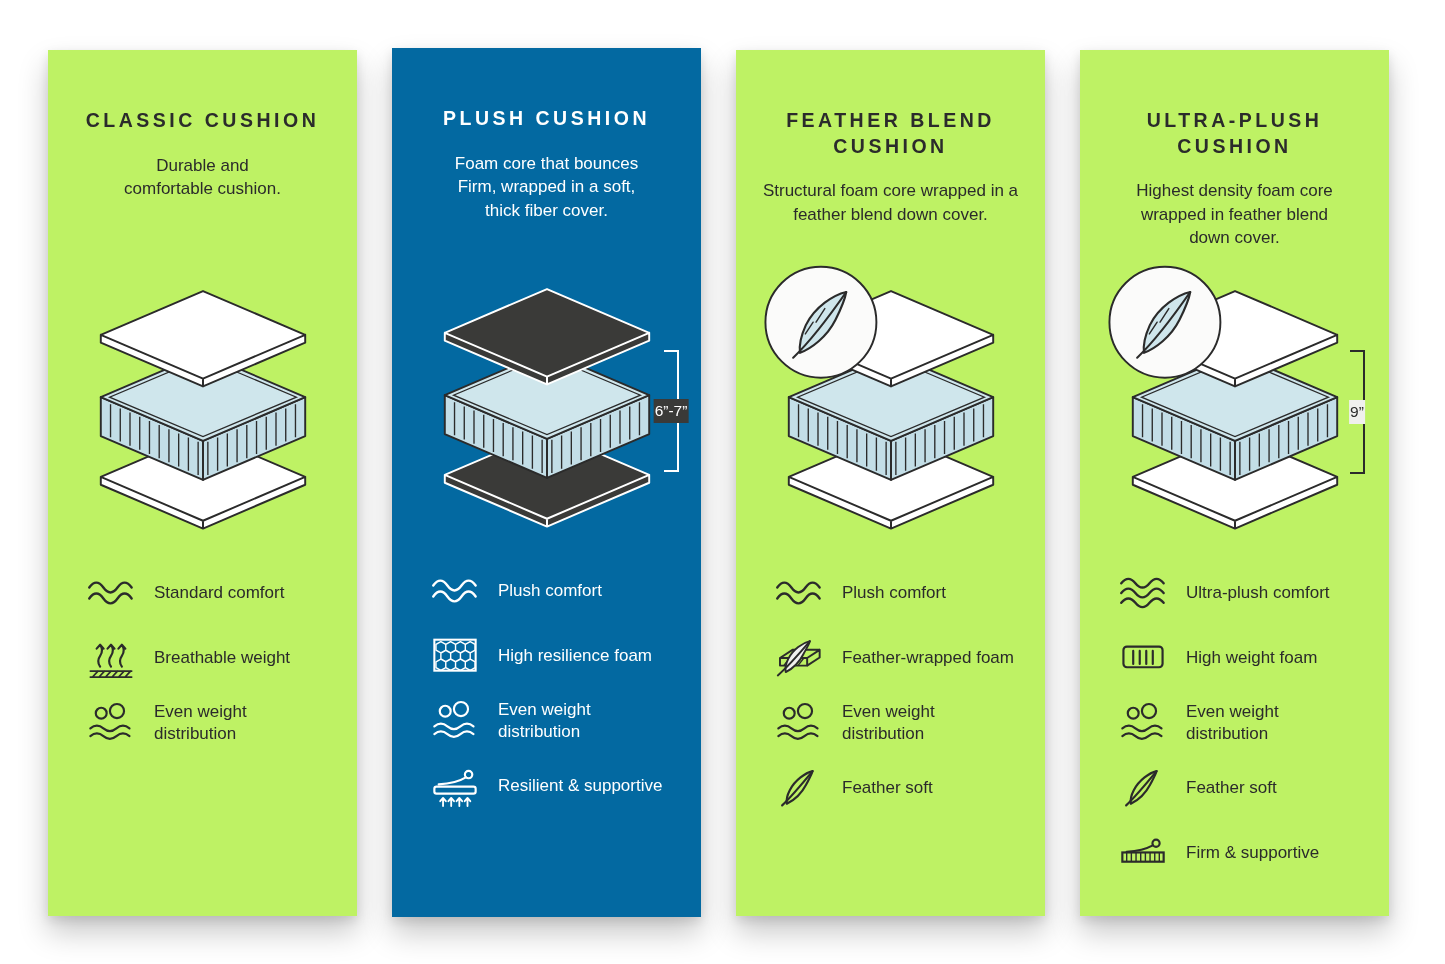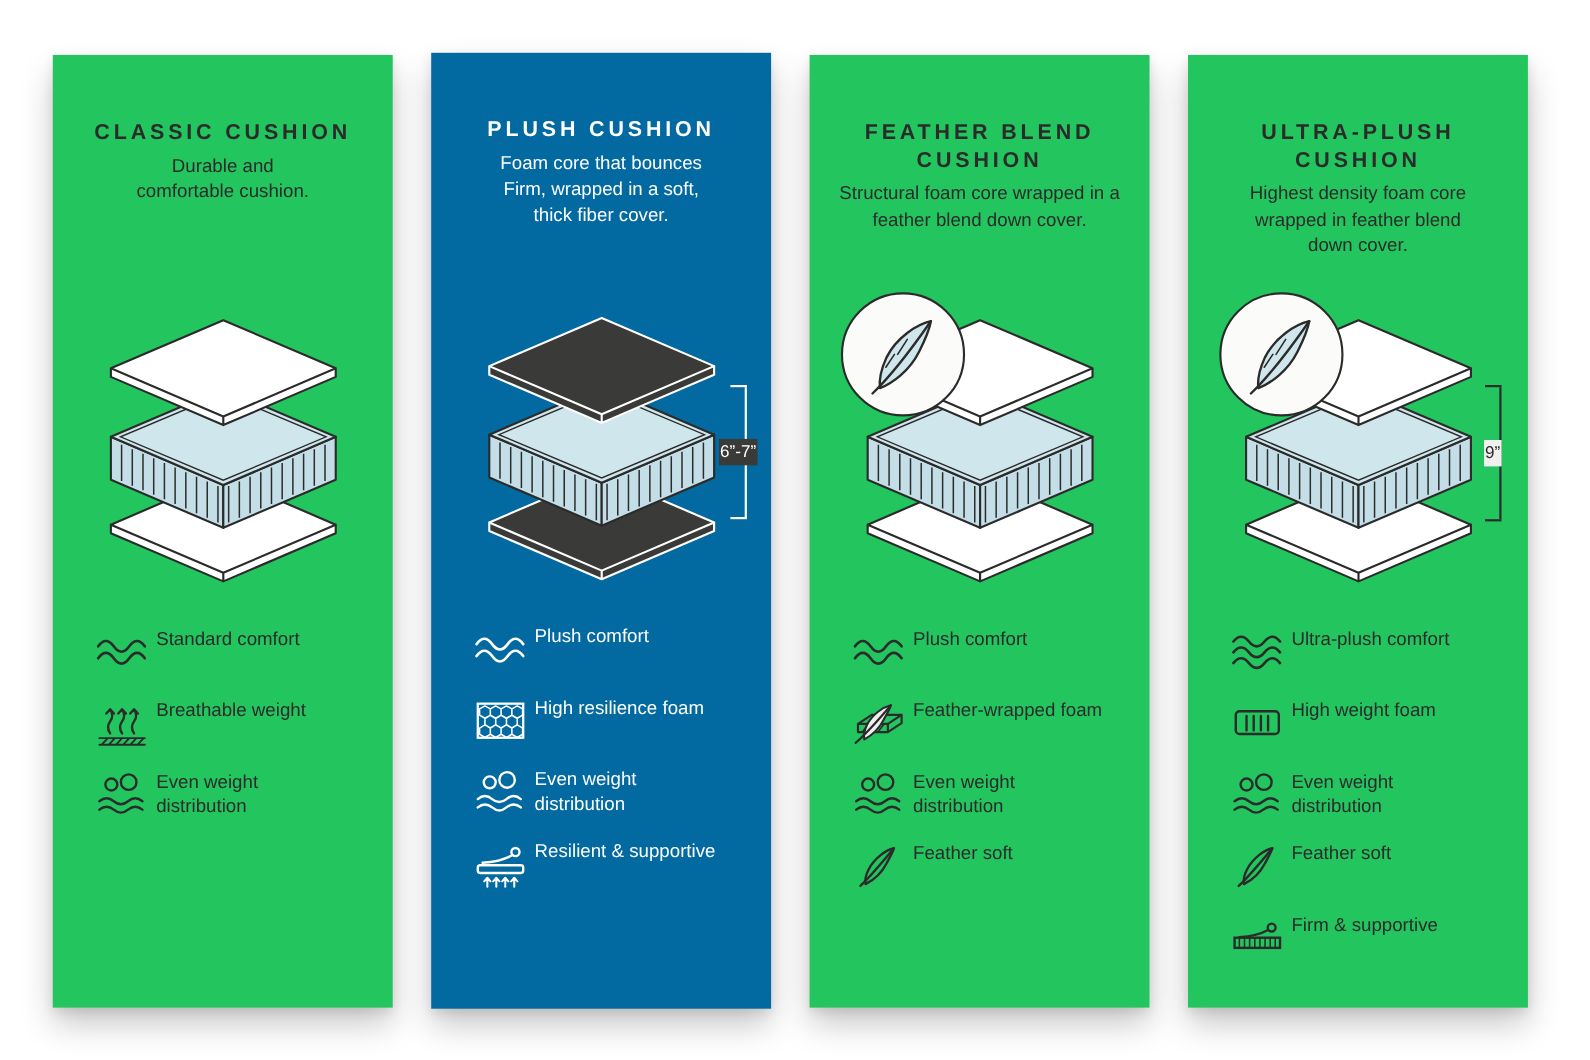--- a/index.html
+++ b/index.html
@@ -1,31 +1,31 @@
 <!DOCTYPE html>
 <html><head>
 <meta charset="utf-8">
 <style>
   html,body{margin:0;padding:0}
   body{width:1445px;height:964px;background:#ffffff;font-family:"Liberation Sans",sans-serif;color:#2b2b2b;position:relative;overflow:hidden}
   .stage{position:relative;width:1445px;height:964px}
-  .card{position:absolute;top:50px;width:309px;height:866px;background:#22c55e;
+  .card{position:absolute;top:50px;width:309px;height:866px;background:#bef264;
         box-shadow:0 16px 28px rgba(0,0,0,.22),0 4px 10px rgba(0,0,0,.10)}
   .card.light{--slab-fill:#ffffff;--badge-fill:#fbfbfa;--icon-bg:#f0f0ee}
   .card.dark{background:#0369a1;color:#ffffff;--slab-fill:#3a3a38;--badge-fill:#3a3a38;--icon-bg:#3a3a38}
   #card-classic{left:48px}
   #card-plush{left:392px;top:48px;height:869px}
   #card-feather{left:736px}
   #card-ultra{left:1080px}
   .card-title{margin:58px 10px 0;text-align:center;font-weight:700;font-size:19.5px;letter-spacing:3.5px;line-height:1.32;white-space:pre-line}
-  .card-desc{margin:5px auto 0;text-align:center;font-size:17px;line-height:1.38}
+  .card-desc{margin:20px auto 0;text-align:center;font-size:17px;line-height:1.38}
   .diagram{position:absolute;top:206px;left:0;width:100%;display:flex;justify-content:center}
   .cushion{width:292px;height:292px;display:block}
   .features{position:absolute;top:520px;left:38px;right:10px}
-  .feature{display:flex;gap:6px;margin-bottom:19px;min-height:41px}
+  .feature{display:flex;align-items:center;gap:18px;margin-bottom:19px;min-height:41px}
   .ficon{width:50px;height:46px;flex:0 0 auto}
   .flabel{font-size:17px;line-height:1.3;max-width:172px}
   .measure{position:absolute;display:flex;flex-direction:column;align-items:flex-end;width:16px}
   .measure .cap{width:15px;height:2px;background:currentColor}
   .measure .vline{width:2px;flex:1 1 auto;background:currentColor}
   .measure .mlabel{position:absolute;left:50%;top:50%;transform:translate(-50%,-50%);
         font-size:15.5px;white-space:nowrap;background:var(--mbg,#f0f0ee);padding:3px 1px}
   #card-plush .measure{right:22px;top:302px;height:122px;--mbg:#3a3a38}
   #card-ultra .measure{right:24px;top:300px;height:124px;--mbg:#f0f0ee}
 </style>

